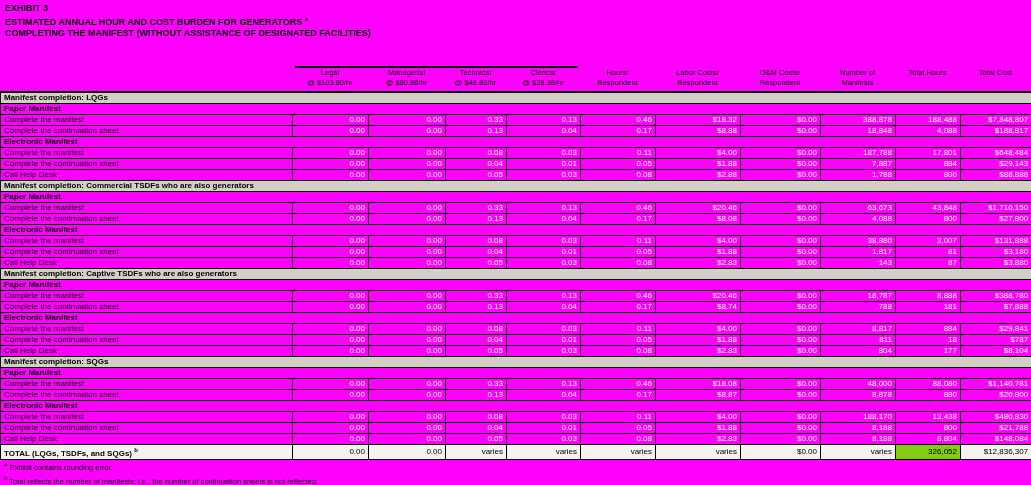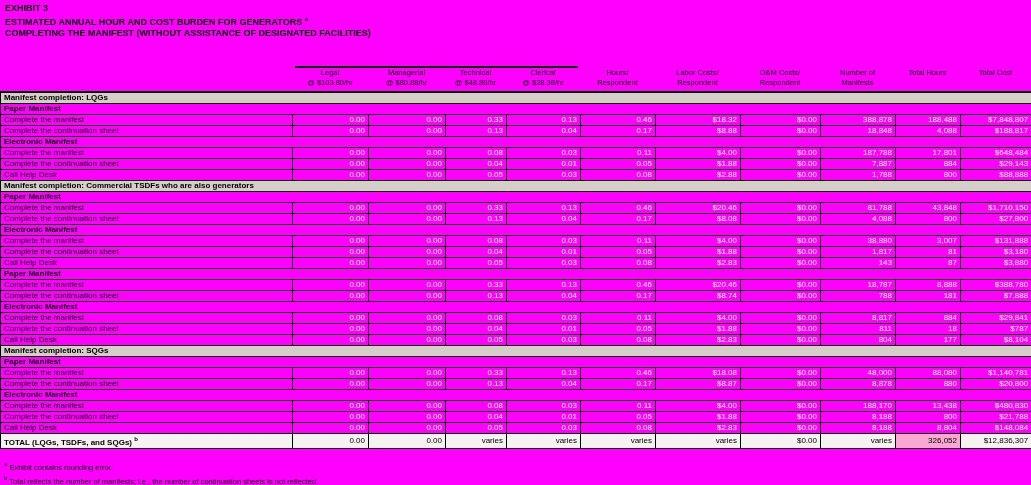--- a/index.html
+++ b/index.html
@@ -184,21 +184,21 @@
         </tr>
         <tr class="data">
           <td class="lbl">Complete the manifest</td>
           <td class="num" style="color: rgb(255, 255, 255);">0.00</td>
           <td class="num" style="color: rgb(255, 255, 255);">0.00</td>
           <td class="num" style="color: rgb(255, 255, 255);">0.33</td>
           <td class="num" style="color: rgb(255, 255, 255);">0.13</td>
           <td class="num" style="color: rgb(255, 255, 255);">0.46</td>
           <td class="num" style="color: rgb(255, 255, 255);">$20.46</td>
           <td class="num" style="color: rgb(255, 255, 255);">$0.00</td>
-          <td class="num" style="color: rgb(255, 255, 255);">81,788</td>
+          <td class="num" style="color: rgb(255, 255, 255);">63,673</td>
           <td class="num" style="color: rgb(255, 255, 255);">43,848</td>
           <td class="num" style="color: rgb(255, 255, 255);">$1,710,150</td>
         </tr>
         <tr class="data">
           <td class="lbl">Complete the continuation sheet</td>
           <td class="num" style="color: rgb(255, 255, 255);">0.00</td>
           <td class="num" style="color: rgb(255, 255, 255);">0.00</td>
           <td class="num" style="color: rgb(255, 255, 255);">0.13</td>
           <td class="num" style="color: rgb(255, 255, 255);">0.04</td>
           <td class="num" style="color: rgb(255, 255, 255);">0.17</td>
@@ -242,20 +242,23 @@
           <td class="num" style="color: rgb(255, 255, 255);">0.00</td>
           <td class="num" style="color: rgb(255, 255, 255);">0.00</td>
           <td class="num" style="color: rgb(255, 255, 255);">0.05</td>
           <td class="num" style="color: rgb(255, 255, 255);">0.03</td>
           <td class="num" style="color: rgb(255, 255, 255);">0.08</td>
           <td class="num" style="color: rgb(255, 255, 255);">$2.83</td>
           <td class="num" style="color: rgb(255, 255, 255);">$0.00</td>
           <td class="num" style="color: rgb(255, 255, 255);">143</td>
           <td class="num" style="color: rgb(255, 255, 255);">87</td>
           <td class="num" style="color: rgb(255, 255, 255);">$3,880</td>
+        </tr>
+        <tr class="sec">
+          <td colspan="11" style="background: rgb(212, 208, 200);">Manifest completion:  Captive TSDFs who are also generators</td>
         </tr>
         <tr class="sub">
           <td colspan="11">Paper Manifest</td>
         </tr>
         <tr class="data">
           <td class="lbl">Complete the manifest</td>
           <td class="num" style="color: rgb(255, 255, 255);">0.00</td>
           <td class="num" style="color: rgb(255, 255, 255);">0.00</td>
           <td class="num" style="color: rgb(255, 255, 255);">0.33</td>
           <td class="num" style="color: rgb(255, 255, 255);">0.13</td>
@@ -398,21 +401,21 @@
         <tr class="total">
           <td class="lbl" style="background: rgb(244, 243, 239);"><span>TOTAL (LQGs, TSDFs, and SQGs) </span><sup>b</sup></td>
           <td class="num" style="color: rgb(0, 0, 0); background: rgb(244, 243, 239);">0.00</td>
           <td class="num" style="color: rgb(0, 0, 0); background: rgb(244, 243, 239);">0.00</td>
           <td class="num" style="color: rgb(0, 0, 0); background: rgb(244, 243, 239);">varies</td>
           <td class="num" style="color: rgb(0, 0, 0); background: rgb(244, 243, 239);">varies</td>
           <td class="num" style="color: rgb(0, 0, 0); background: rgb(244, 243, 239);">varies</td>
           <td class="num" style="color: rgb(0, 0, 0); background: rgb(244, 243, 239);">varies</td>
           <td class="num" style="color: rgb(0, 0, 0); background: rgb(244, 243, 239);">$0.00</td>
           <td class="num" style="color: rgb(0, 0, 0); background: rgb(244, 243, 239);">varies</td>
-          <td class="num" style="color: rgb(0, 0, 0); background: #f9a8d4;">326,052</td>
+          <td class="num" style="color: rgb(0, 0, 0); background: #84cc16;">326,052</td>
           <td class="num" style="color: rgb(0, 0, 0); background: rgb(244, 243, 239);">$12,836,307</td>
         </tr>
       </tbody>
   </table>
 
   <div class="footnotes" id="footnotes">
       <div><sup>a</sup><span> Exhibit contains rounding error.</span></div>
       <div><sup>b</sup><span> Total reflects the number of manifests; i.e., the number of continuation sheets is not reflected.</span></div>
     </div>
 

